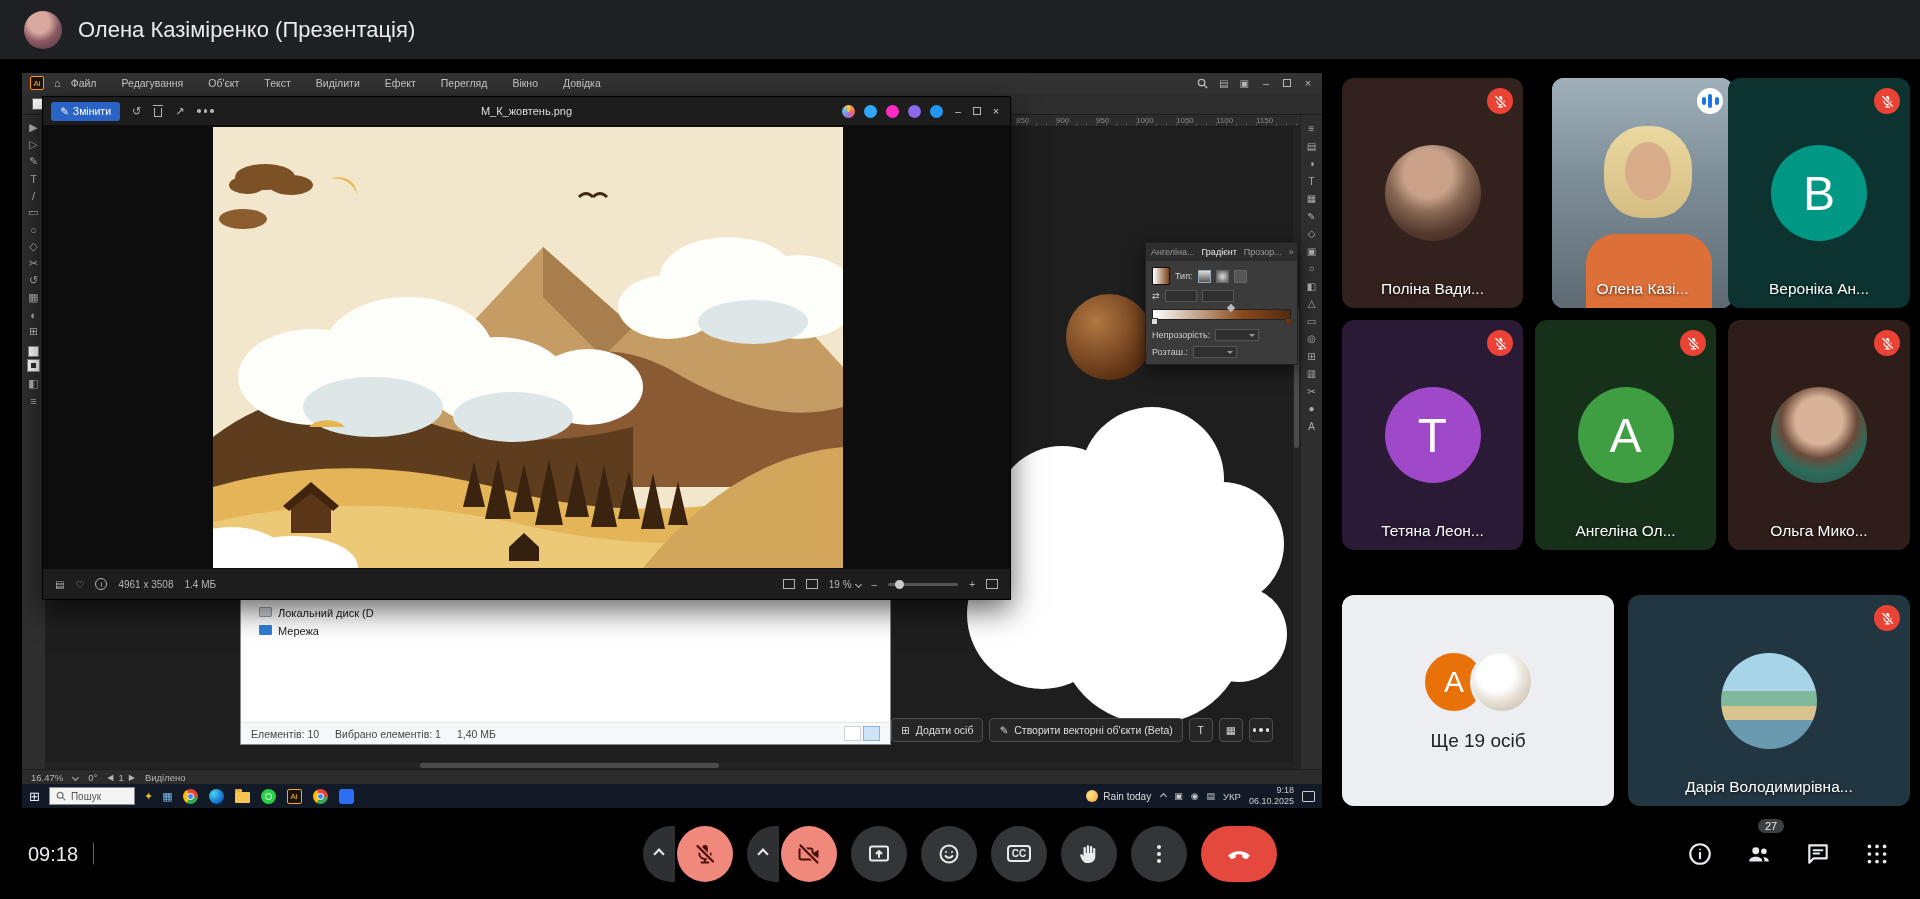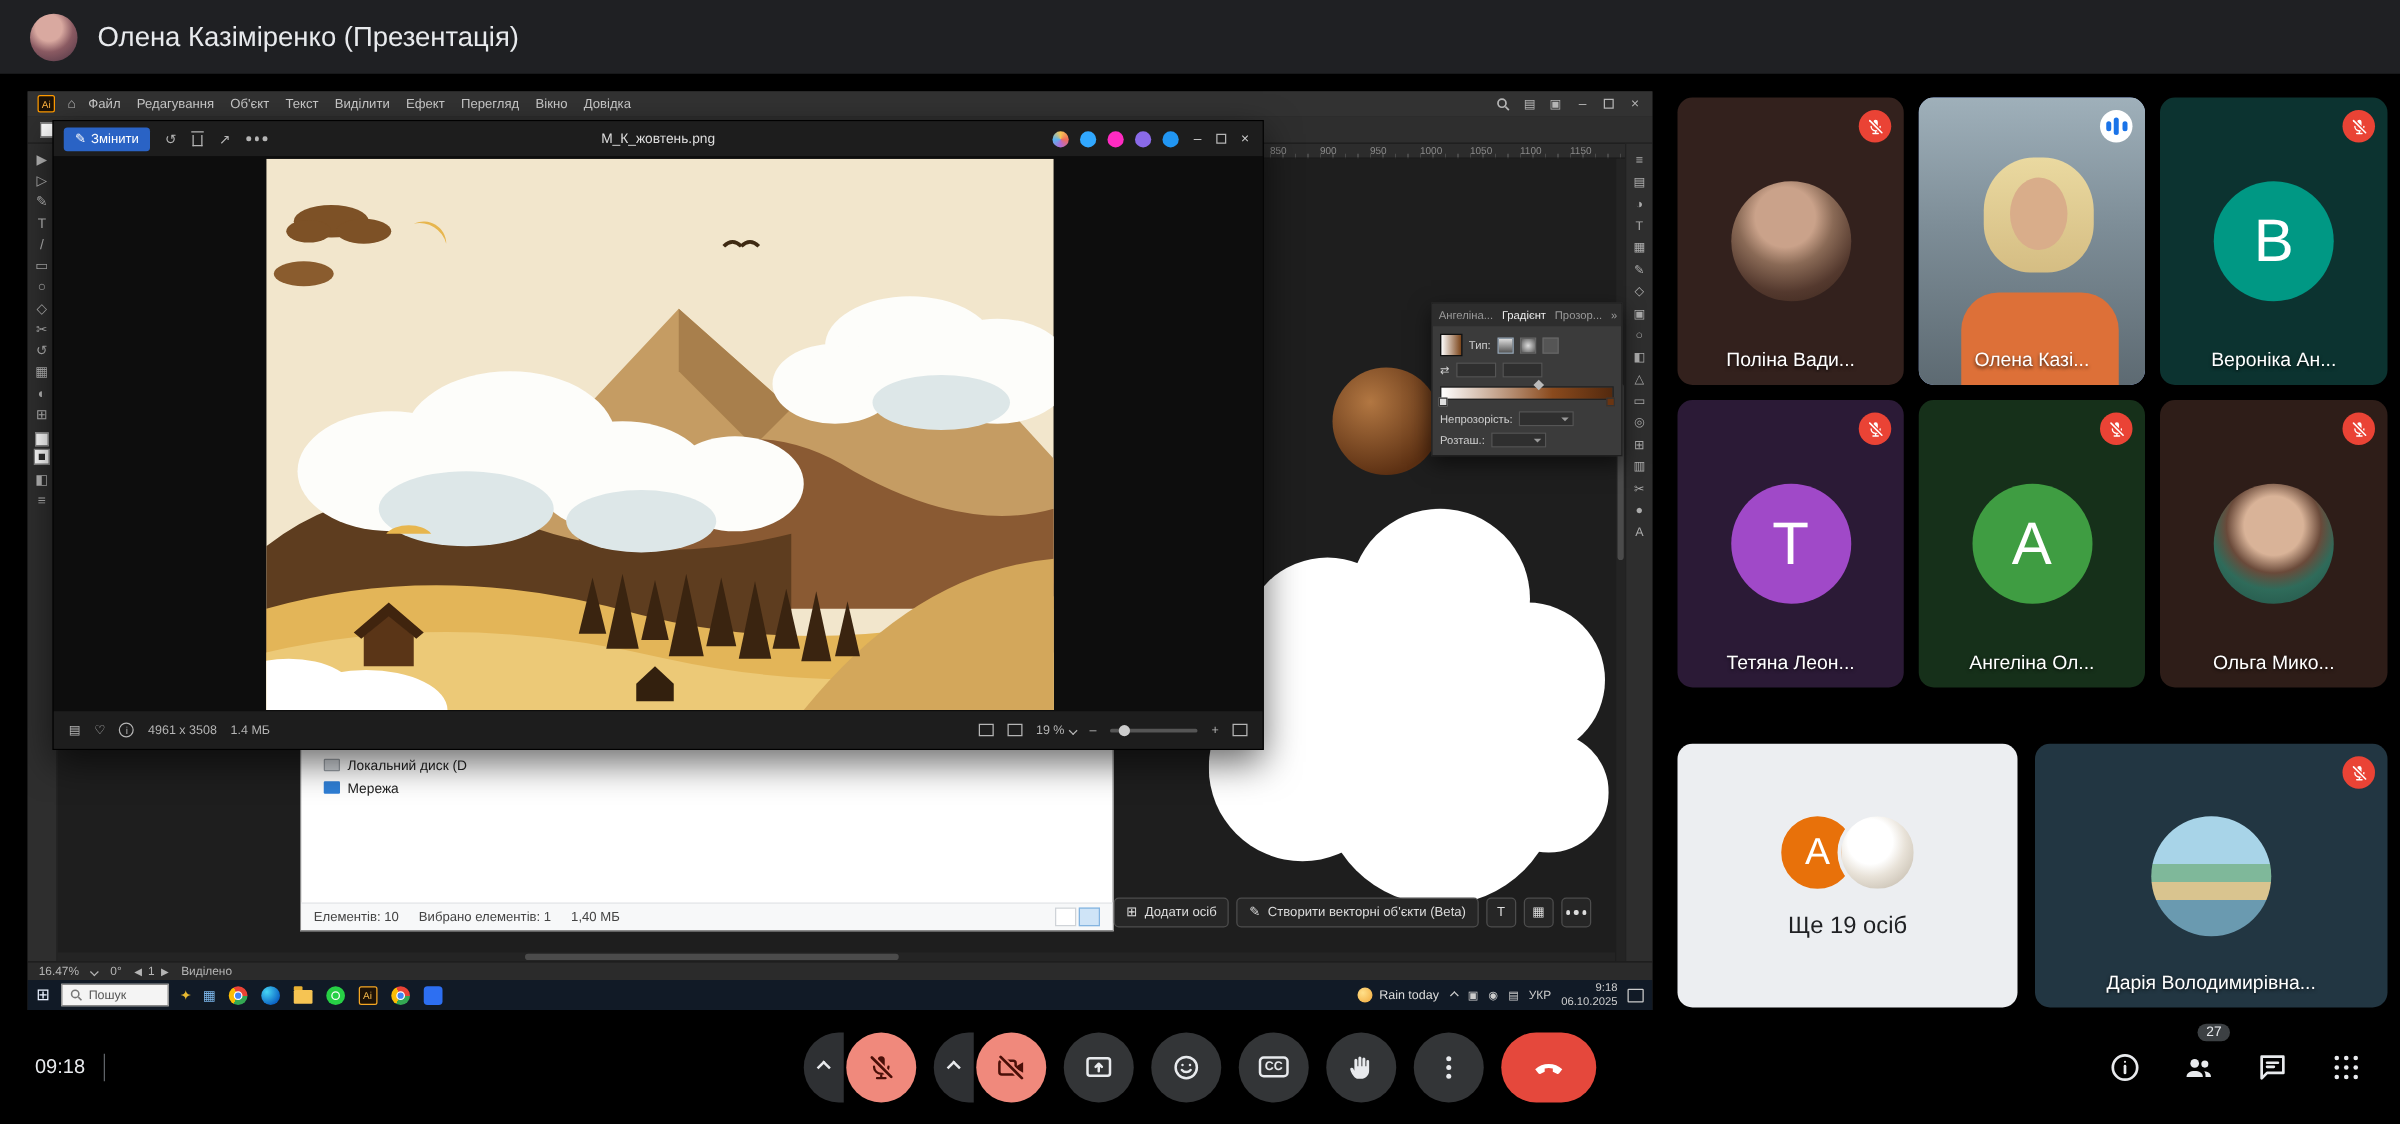--- a/index.html
+++ b/index.html
@@ -14,21 +14,21 @@
   background:radial-gradient(circle at 40% 30%,#d9a9a0 0 30%,#8a5a62 55%,#4a3242 100%)}
 .presenter-name{font-size:22px;color:#e8eaed}
 
 
 .screen{position:absolute;left:22px;top:73px;width:1300px;height:735px;background:#282828;overflow:hidden}
 .ai-menubar{position:absolute;left:0;top:0;width:100%;height:20px;background:#323232;display:flex;
   align-items:center;gap:10px;padding:0 8px;font-size:10.5px;color:#c8c8c8}
 .ai-logo{width:14px;height:14px;background:#1d1206;border:1px solid #ff9a00;color:#ffb340;font-size:8px;
   display:flex;align-items:center;justify-content:center;border-radius:2px;flex:none}
 .home-g{font-size:11px;color:#bbb}
-.ai-menus{display:flex;gap:13px}
+.ai-menus{display:flex;gap:25px}
 .ai-menu{cursor:default;white-space:nowrap}
 .mb-right{margin-left:auto;display:flex;align-items:center;gap:11px;color:#b5b5b5}
 .mini-ic{font-size:10px}
 .win-btn{font-size:11px;width:12px;text-align:center}
 .max-box{width:8px;height:8px;border:1px solid #b5b5b5;display:inline-block}
 .ai-propbar{position:absolute;left:0;top:20px;width:100%;height:22px;background:#2e2e2e;
   border-bottom:1px solid #1c1c1c;display:flex;align-items:center;gap:8px;padding:0 10px}
 .stub-sw{width:12px;height:12px;background:#fff;border:1px solid #666}
 .stub-dd{width:46px;height:13px;background:#3c3c3c;border:1px solid #262626;border-radius:2px}
 .stub-sep{width:1px;height:14px;background:#1c1c1c}
@@ -192,21 +192,21 @@
 .p-body{position:absolute;width:126px;height:74px;left:34px;bottom:0;border-radius:30px 30px 0 0;background:#dd7038}
 .overflow-tile{flex-direction:column;gap:16px}
 .ov-avatars{display:flex;align-items:center}
 .avatar-64{width:64px;height:64px;border-radius:50%;display:flex;align-items:center;justify-content:center;
   font-size:30px;color:#fff;border:3px solid #eceef1}
 .ov-avatars .avatar-64:nth-child(2){margin-left:-16px}
 .ov-label{font-size:19px;font-weight:500;color:#202124}
 
 
 .bottom-bar{position:absolute;left:0;top:808px;width:1920px;height:91px;background:#000}
-.bb-left{position:absolute;left:28px;top:50%;transform:translateY(-50%);display:flex;align-items:center;font-size:16px}
+.bb-left{position:absolute;left:28px;top:50%;transform:translateY(-50%);display:flex;align-items:center;font-size:20px}
 .bb-div{width:1px;height:22px;background:#5f6368;margin:0 15px}
 .bb-title{font-weight:500;max-width:470px;white-space:nowrap;overflow:hidden;text-overflow:ellipsis}
 .controls{position:absolute;left:50%;top:50%;transform:translate(-50%,-50%);display:flex;align-items:center;gap:14px}
 .combo{display:flex;align-items:center;gap:2px}
 .chev-pill{width:32px;height:56px;border-radius:28px 0 0 28px;background:#2e3033;display:flex;align-items:center;
   justify-content:center;cursor:pointer}
 .ctl{width:56px;height:56px;border-radius:50%;background:var(--control-bg,#333537);display:flex;align-items:center;
   justify-content:center;color:#e8eaed;cursor:pointer}
 .ctl.muted{background:var(--muted-bg,#f0897c);color:var(--muted-icon,#4a0f08)}
 .ctl.muted .cut{stroke:var(--muted-bg,#f0897c)}
@@ -602,21 +602,21 @@
             <rect x="9.2" y="3" width="5.6" height="10" rx="2.8" fill="#fff"></rect>
             <path d="M6.2 11.3a5.8 5.8 0 0 0 11.6 0M12 17.1v3.4M8.6 20.5h6.8" fill="none" stroke="#fff" stroke-width="1.8" stroke-linecap="round"></path>
             <path class="cut" d="M4.5 4l15.5 15.5" stroke-width="5" stroke-linecap="round"></path>
             <path d="M4.5 4l15.5 15.5" stroke="#fff" stroke-width="2" stroke-linecap="round"></path>
           </svg>
       </div>
       <div class="avatar-96 ph-polina"></div>
       <div class="tile-name">Поліна Вади...</div>
     </div>
 
-    <div class="tile speaking" style="left:193px;top:0;width:181px;height:230px">
+    <div class="tile speaking" style="left:210px;top:0;width:181px;height:230px">
       <div class="video-bg"></div>
       <div class="p-hair"></div>
       <div class="p-face"></div>
       <div class="p-body"></div>
       <div class="badge-sound">
           <i></i>
           <i></i>
           <i></i>
         </div>
       <div class="tile-name">Олена Казі...</div>

